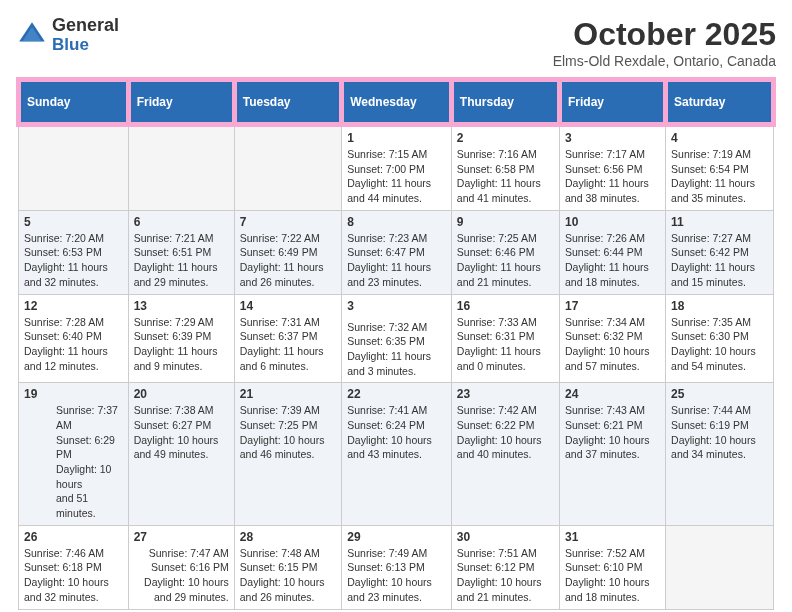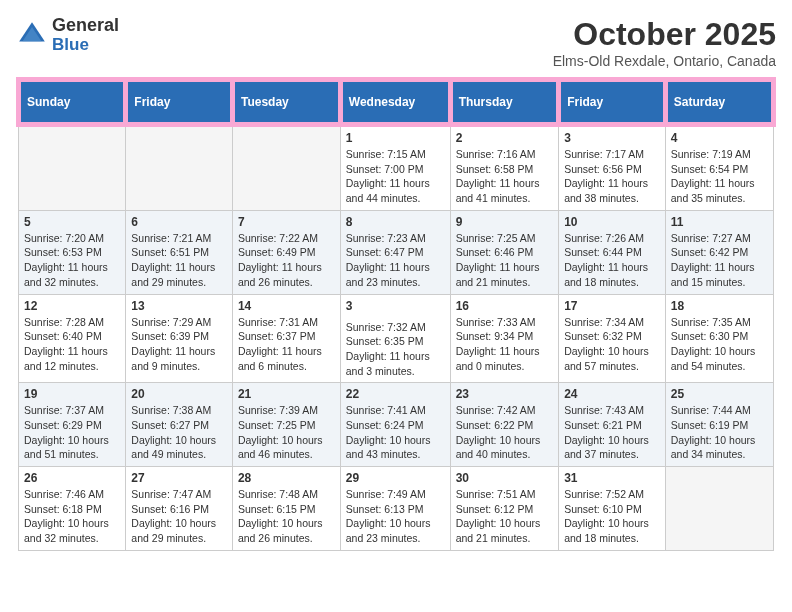--- a/index.html
+++ b/index.html
@@ -234,21 +234,21 @@
         <td>
           <div class="day-number">3</div>
           <div class="day-info" style="white-space: pre-line; margin-top: 7px;">Sunrise: 7:32 AM
 Sunset: 6:35 PM
 Daylight: 11 hours
 and 3 minutes.</div>
         </td>
         <td>
           <div class="day-number">16</div>
           <div class="day-info" style="white-space: pre-line;">Sunrise: 7:33 AM
-Sunset: 9:34 PM
+Sunset: 6:31 PM
 Daylight: 11 hours
 and 0 minutes.</div>
         </td>
         <td>
           <div class="day-number">17</div>
           <div class="day-info" style="white-space: pre-line;">Sunrise: 7:34 AM
 Sunset: 6:32 PM
 Daylight: 10 hours
 and 57 minutes.</div>
         </td>
@@ -256,21 +256,21 @@
           <div class="day-number">18</div>
           <div class="day-info" style="white-space: pre-line;">Sunrise: 7:35 AM
 Sunset: 6:30 PM
 Daylight: 10 hours
 and 54 minutes.</div>
         </td>
       </tr>
       <tr class="row-shaded">
         <td>
           <div class="day-number">19</div>
-          <div class="day-info" style="white-space: pre-line;">Sunrise: 7:37 AM
+          <div class="day-info" style="white-space: pre-line; margin-left: 32px;">Sunrise: 7:37 AM
 Sunset: 6:29 PM
 Daylight: 10 hours
 and 51 minutes.</div>
         </td>
         <td>
           <div class="day-number">20</div>
           <div class="day-info" style="white-space: pre-line;">Sunrise: 7:38 AM
 Sunset: 6:27 PM
 Daylight: 10 hours
 and 49 minutes.</div>
@@ -314,21 +314,21 @@
       <tr>
         <td>
           <div class="day-number">26</div>
           <div class="day-info" style="white-space: pre-line;">Sunrise: 7:46 AM
 Sunset: 6:18 PM
 Daylight: 10 hours
 and 32 minutes.</div>
         </td>
         <td>
           <div class="day-number">27</div>
-          <div class="day-info" style="white-space: pre-line;">Sunrise: 7:47 AM
+          <div class="day-info" style="white-space: pre-line; text-align: right;">Sunrise: 7:47 AM
 Sunset: 6:16 PM
 Daylight: 10 hours
 and 29 minutes.</div>
         </td>
         <td>
           <div class="day-number">28</div>
           <div class="day-info" style="white-space: pre-line;">Sunrise: 7:48 AM
 Sunset: 6:15 PM
 Daylight: 10 hours
 and 26 minutes.</div>

